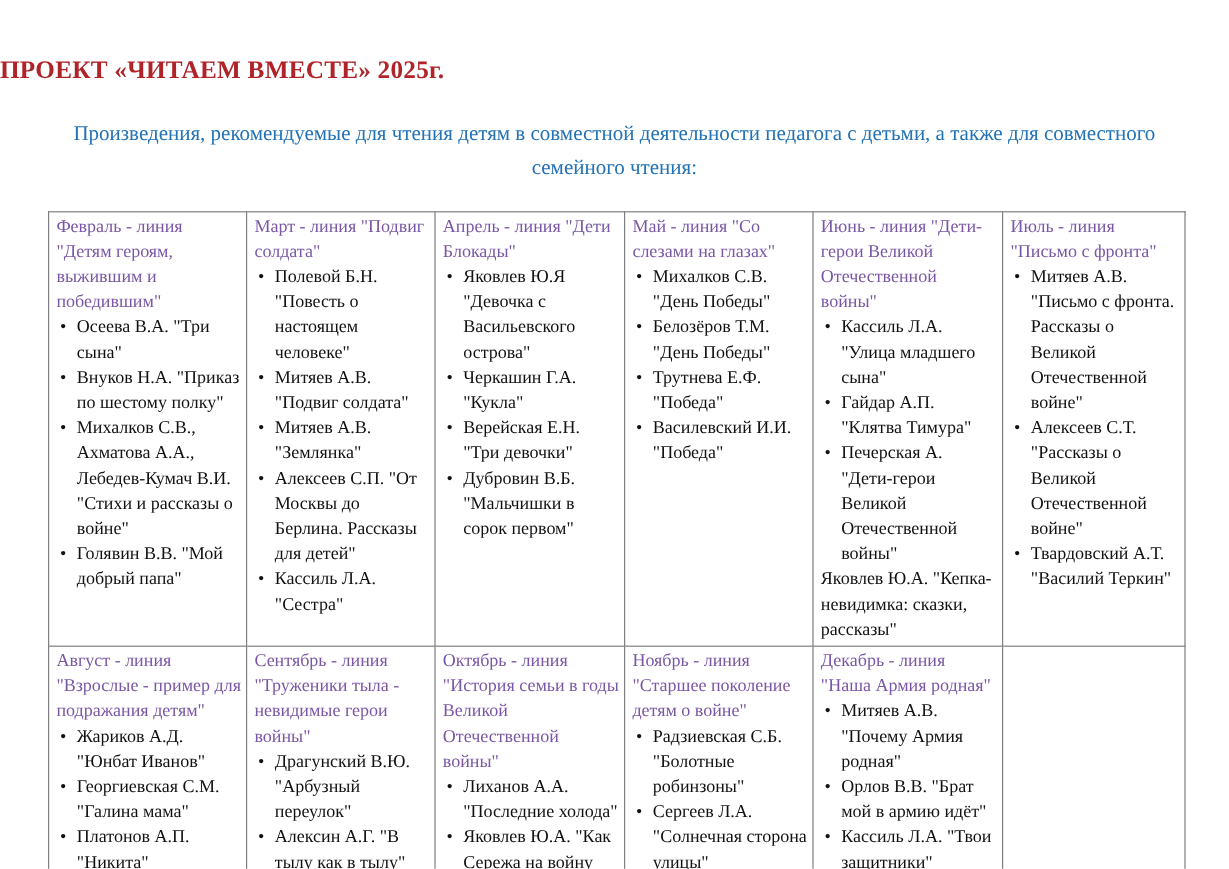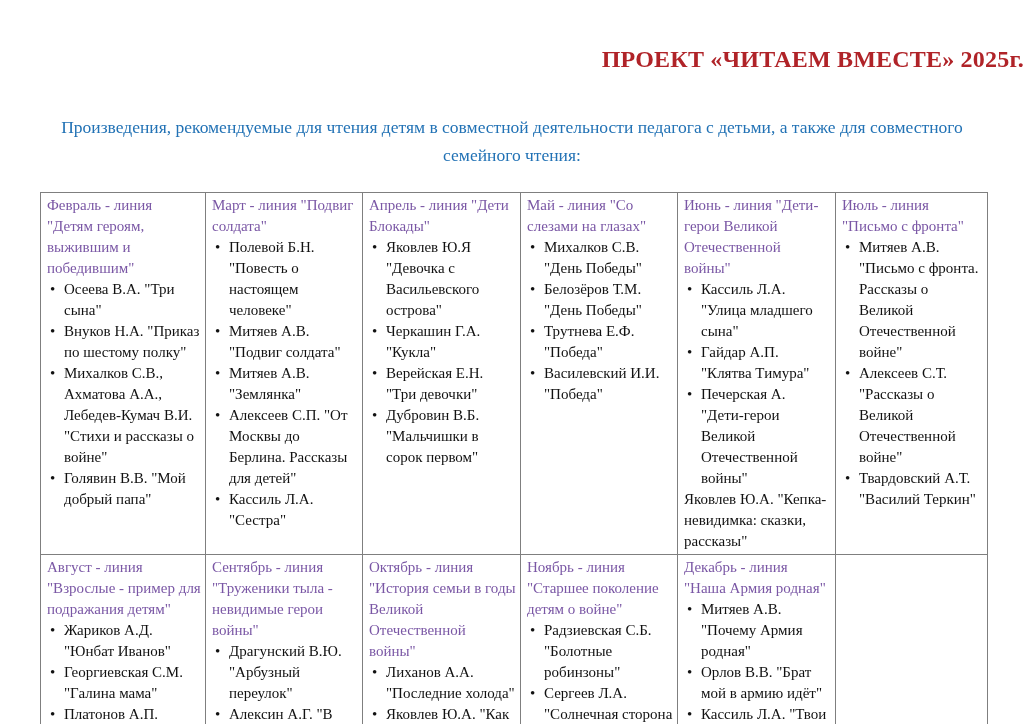--- a/index.html
+++ b/index.html
@@ -14,28 +14,28 @@
   body{
     width:1024px;height:724px;
     background:#ffffff;
     font-family:"Liberation Serif","DejaVu Serif",serif;
     color:var(--c-text);
     overflow:hidden;
   }
   .page{width:1024px;height:724px;}
   .title{
     margin:46px 0 0 0;
-    text-align:right;
-    font-size:24px;
+    text-align:left;
+    font-size:21px;
     font-weight:bold;
     color:var(--c-title);
     letter-spacing:.2px;
   }
   .subtitle{
-    margin:40px auto 0 auto;
+    margin:26px auto 0 auto;
     max-width:910px;
     text-align:center;
     font-size:17.5px;
     line-height:28px;
     color:var(--c-subtitle);
   }
   table.grid{
     margin:23px 0 0 40px;
     width:947px;
     border-collapse:collapse;

